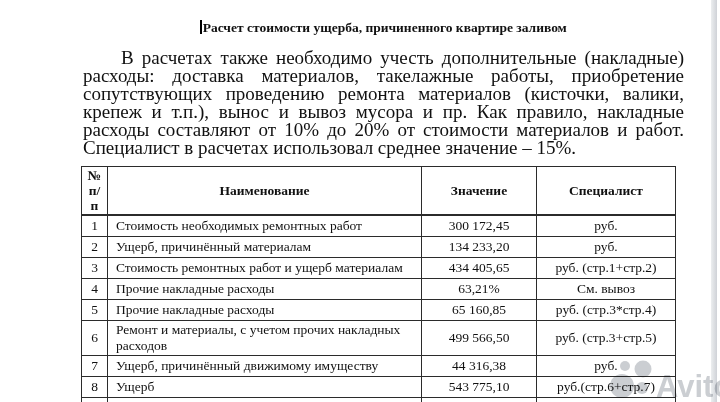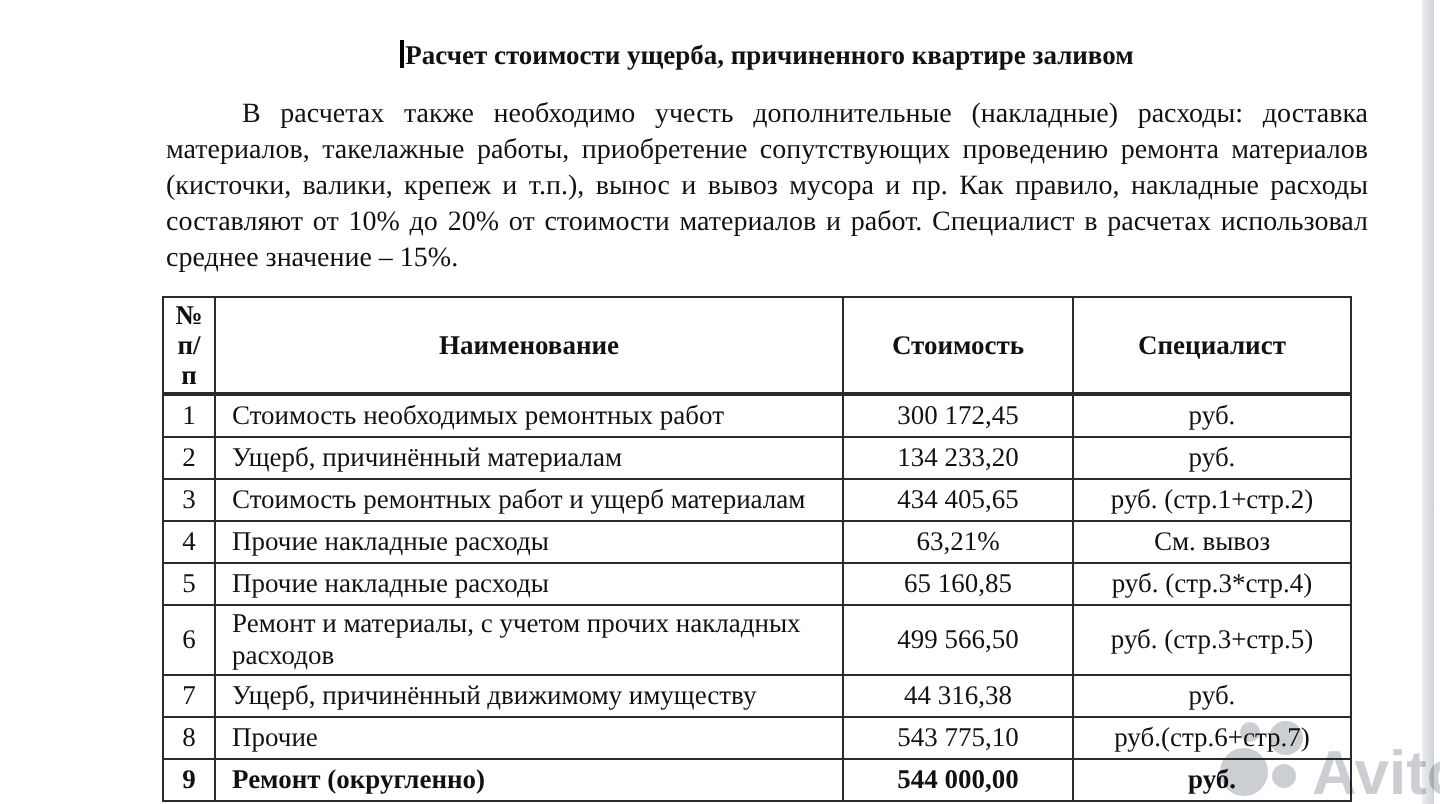--- a/index.html
+++ b/index.html
@@ -25,21 +25,21 @@
     width: 1.5px; height: 14px;
     background: #000;
     vertical-align: -2px;
     margin-right: 1px;
   }
 
   .doc-paragraph {
     margin-top: 11px;
     text-align: justify;
     text-indent: 38px;
-    font-size: 14px;
+    font-size: 19px;
     line-height: 18px;
   }
 
   table.calc {
     margin-top: 9px;
     margin-left: -2px;
     border-collapse: collapse;
     table-layout: fixed;
     width: 594px;
   }
@@ -87,21 +87,21 @@
         <col style="width:115px">
         <col style="width:139px">
     </colgroup>
     <thead>
       <tr>
         <th>
             <div>№</div>
             <div>п/п</div>
           </th>
         <th>Наименование</th>
-        <th>Стоимость</th>
+        <th>Значение</th>
         <th>Специалист</th>
       </tr>
     </thead>
     <tbody>
       <tr>
         <td>1</td>
         <td class="cell-name">Стоимость необходимых ремонтных работ</td>
         <td>300 172,45</td>
         <td>руб.</td>
       </tr>
@@ -136,21 +136,21 @@
         <td>руб. (стр.3+стр.5)</td>
       </tr>
       <tr>
         <td>7</td>
         <td class="cell-name">Ущерб, причинённый движимому имуществу</td>
         <td>44 316,38</td>
         <td>руб.</td>
       </tr>
       <tr>
         <td>8</td>
-        <td class="cell-name">Прочие</td>
+        <td class="cell-name">Ущерб</td>
         <td>543 775,10</td>
         <td>руб.(стр.6+стр.7)</td>
       </tr>
       <tr class="total-row">
         <td>9</td>
         <td class="cell-name">Ремонт (округленно)</td>
         <td>544 000,00</td>
         <td>руб.</td>
       </tr>
     </tbody>

